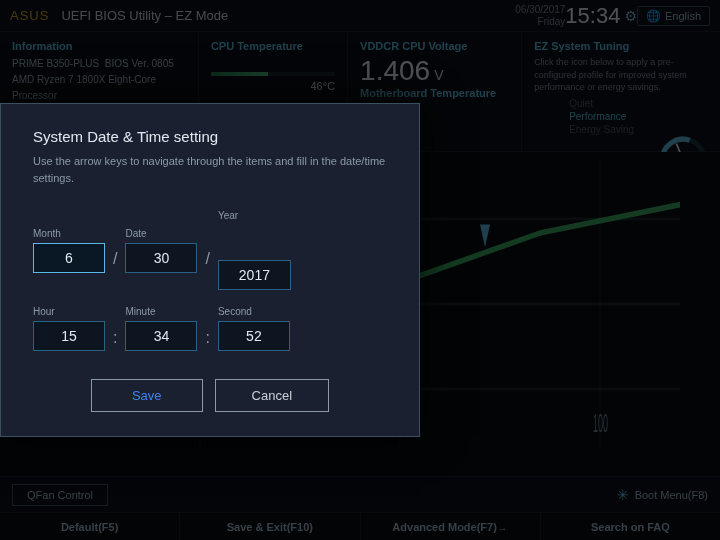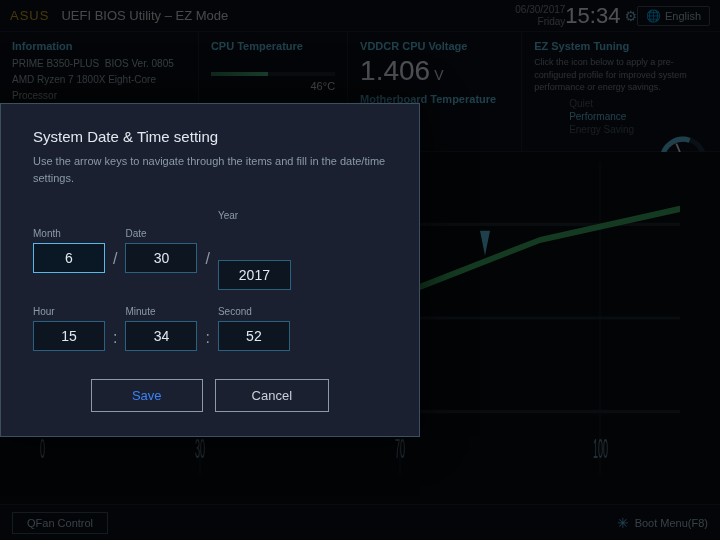--- a/index.html
+++ b/index.html
@@ -420,21 +420,21 @@
         </div>
       </div>
     </div>
 
     <div class="info-panel" style="flex:1.2;">
       <div class="panel-title">VDDCR CPU Voltage</div>
       <div style="display:flex; align-items:baseline; gap:4px; margin-top:4px;">
         <span class="panel-value-large">1.406</span>
         <span class="panel-unit" style="color:#c8d0d8;">V</span>
       </div>
-      <div class="panel-title" style="margin-top:6px;">Motherboard Temperature</div>
+      <div class="panel-title" style="margin-top:0;">Motherboard Temperature</div>
       <div class="panel-value-large" style="font-size:20px; margin-top:2px;">30°C</div>
     </div>
 
     <div class="info-panel" style="flex:1.4; position:relative;">
       <div class="panel-title">EZ System Tuning</div>
       <div class="ez-desc">Click the icon below to apply a pre-configured profile for improved system performance or energy savings.</div>
       <div class="ez-tuning-options">
         <div class="ez-option inactive">Quiet</div>
         <div class="ez-option">Performance</div>
         <div class="ez-option inactive">Energy Saving</div>
@@ -475,20 +475,34 @@
     </div>
 
     <div class="bottom-toolbar">
       <button class="qfan-btn">QFan Control</button>
       <div class="boot-menu-btn">
         <span class="snowflake-icon">✳</span>
         <span>Boot Menu(F8)</span>
       </div>
     </div>
 
+    <div class="footer">
+      <div class="footer-item">
+        <span class="footer-key">Default(F5)</span>
+      </div>
+      <div class="footer-item">
+        <span class="footer-key">Save &amp; Exit(F10)</span>
+      </div>
+      <div class="footer-item">
+        <span class="footer-key">Advanced Mode(F7)→</span>
+      </div>
+      <div class="footer-item">
+        <span class="footer-key">Search on FAQ</span>
+      </div>
+    </div>
 
   </div>
 
   <div class="modal-overlay">
     <div class="modal-box">
       <div class="modal-title">System Date &amp; Time setting</div>
       <div class="modal-desc">Use the arrow keys to navigate through the items and fill in the date/time settings.</div>
 
       <div class="date-time-grid">
 

